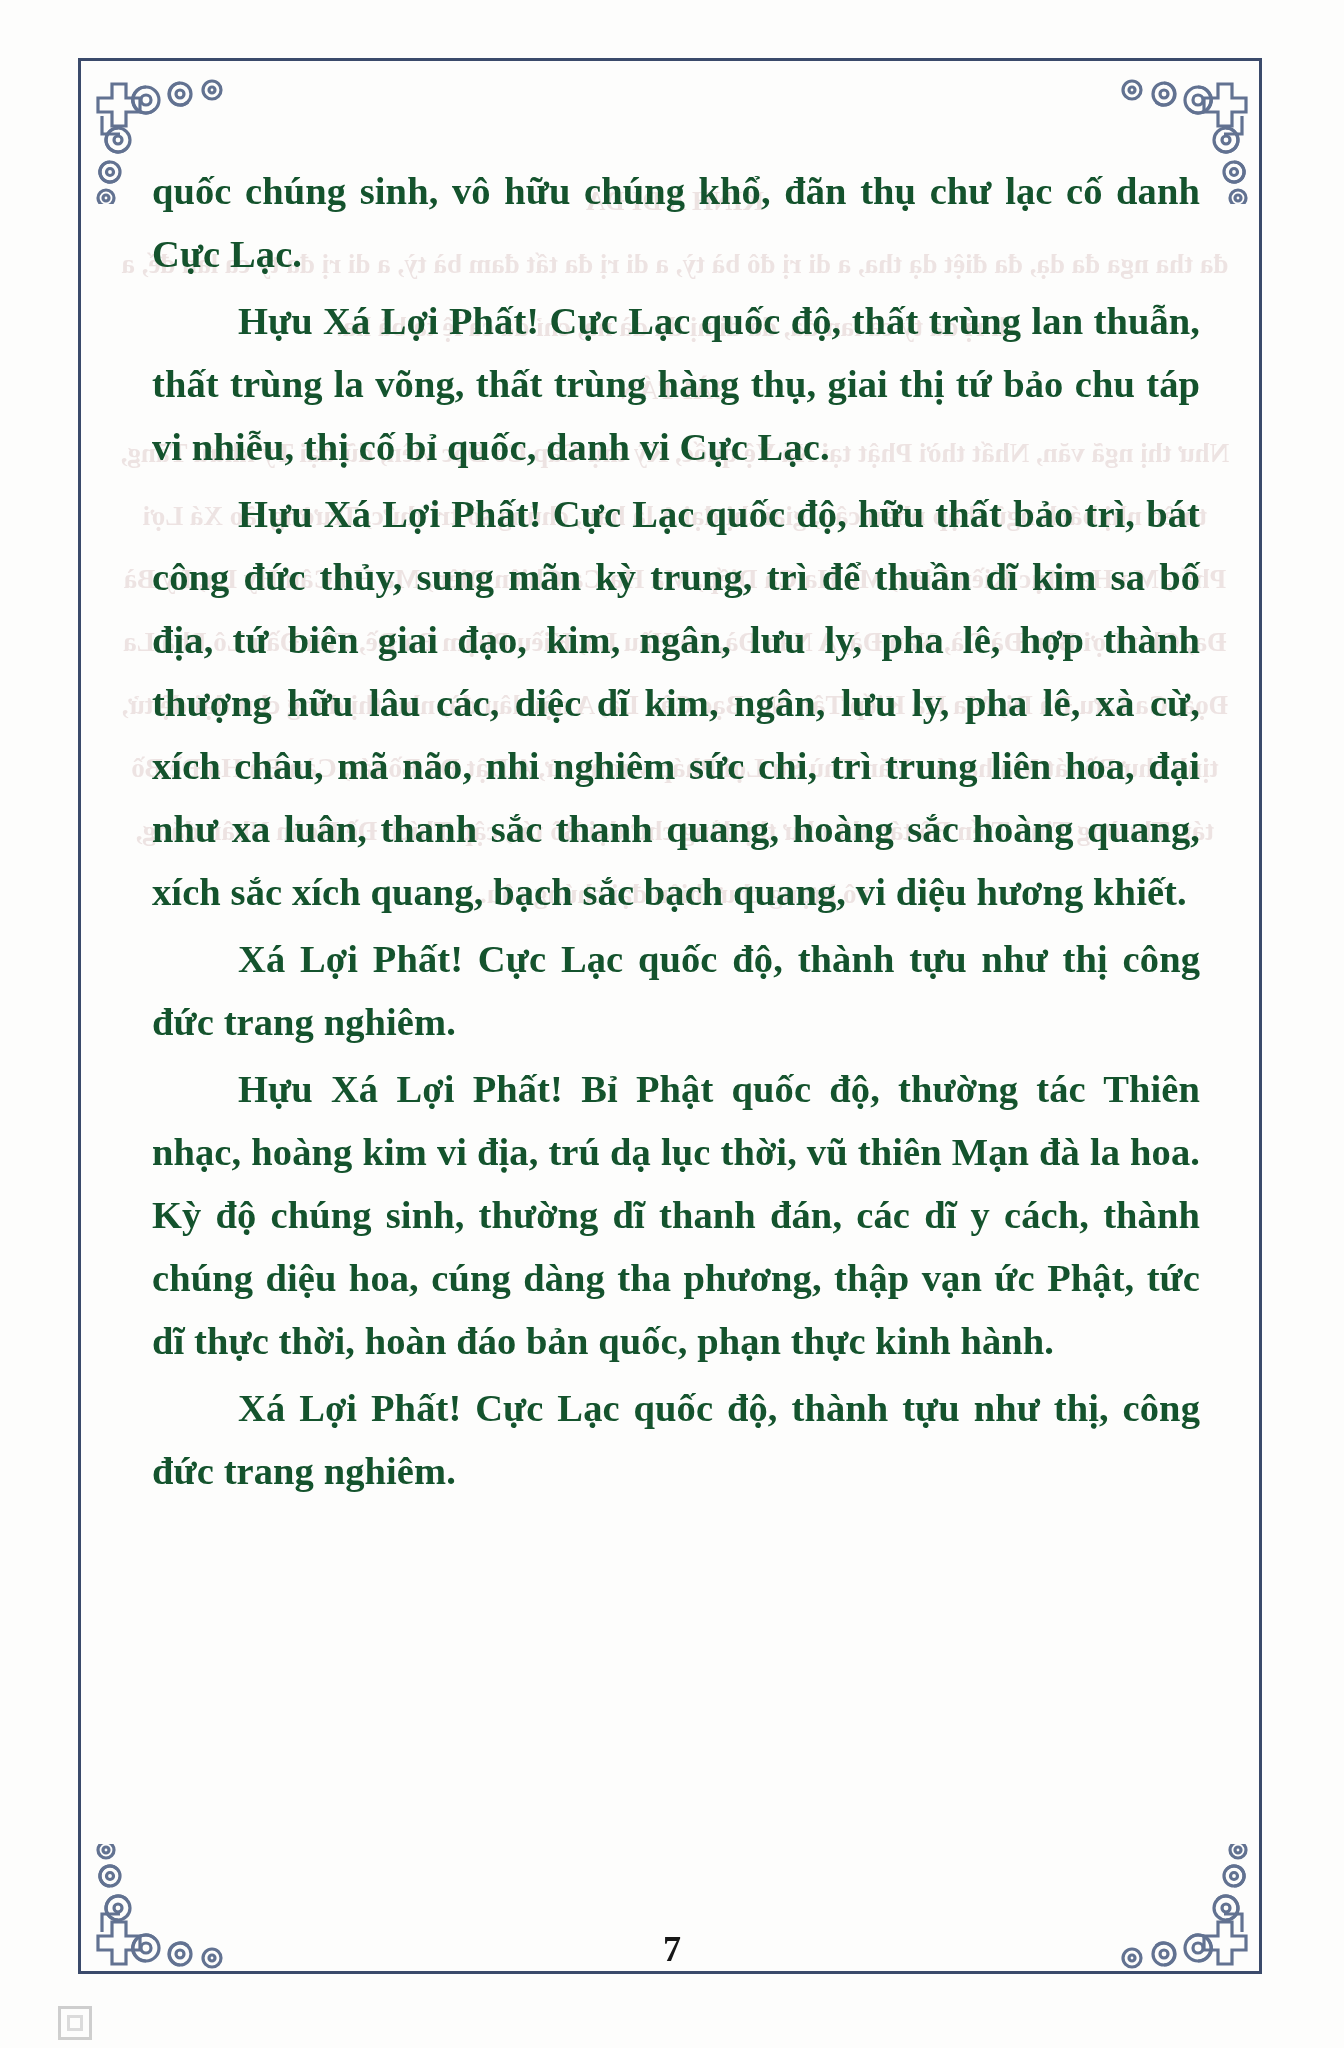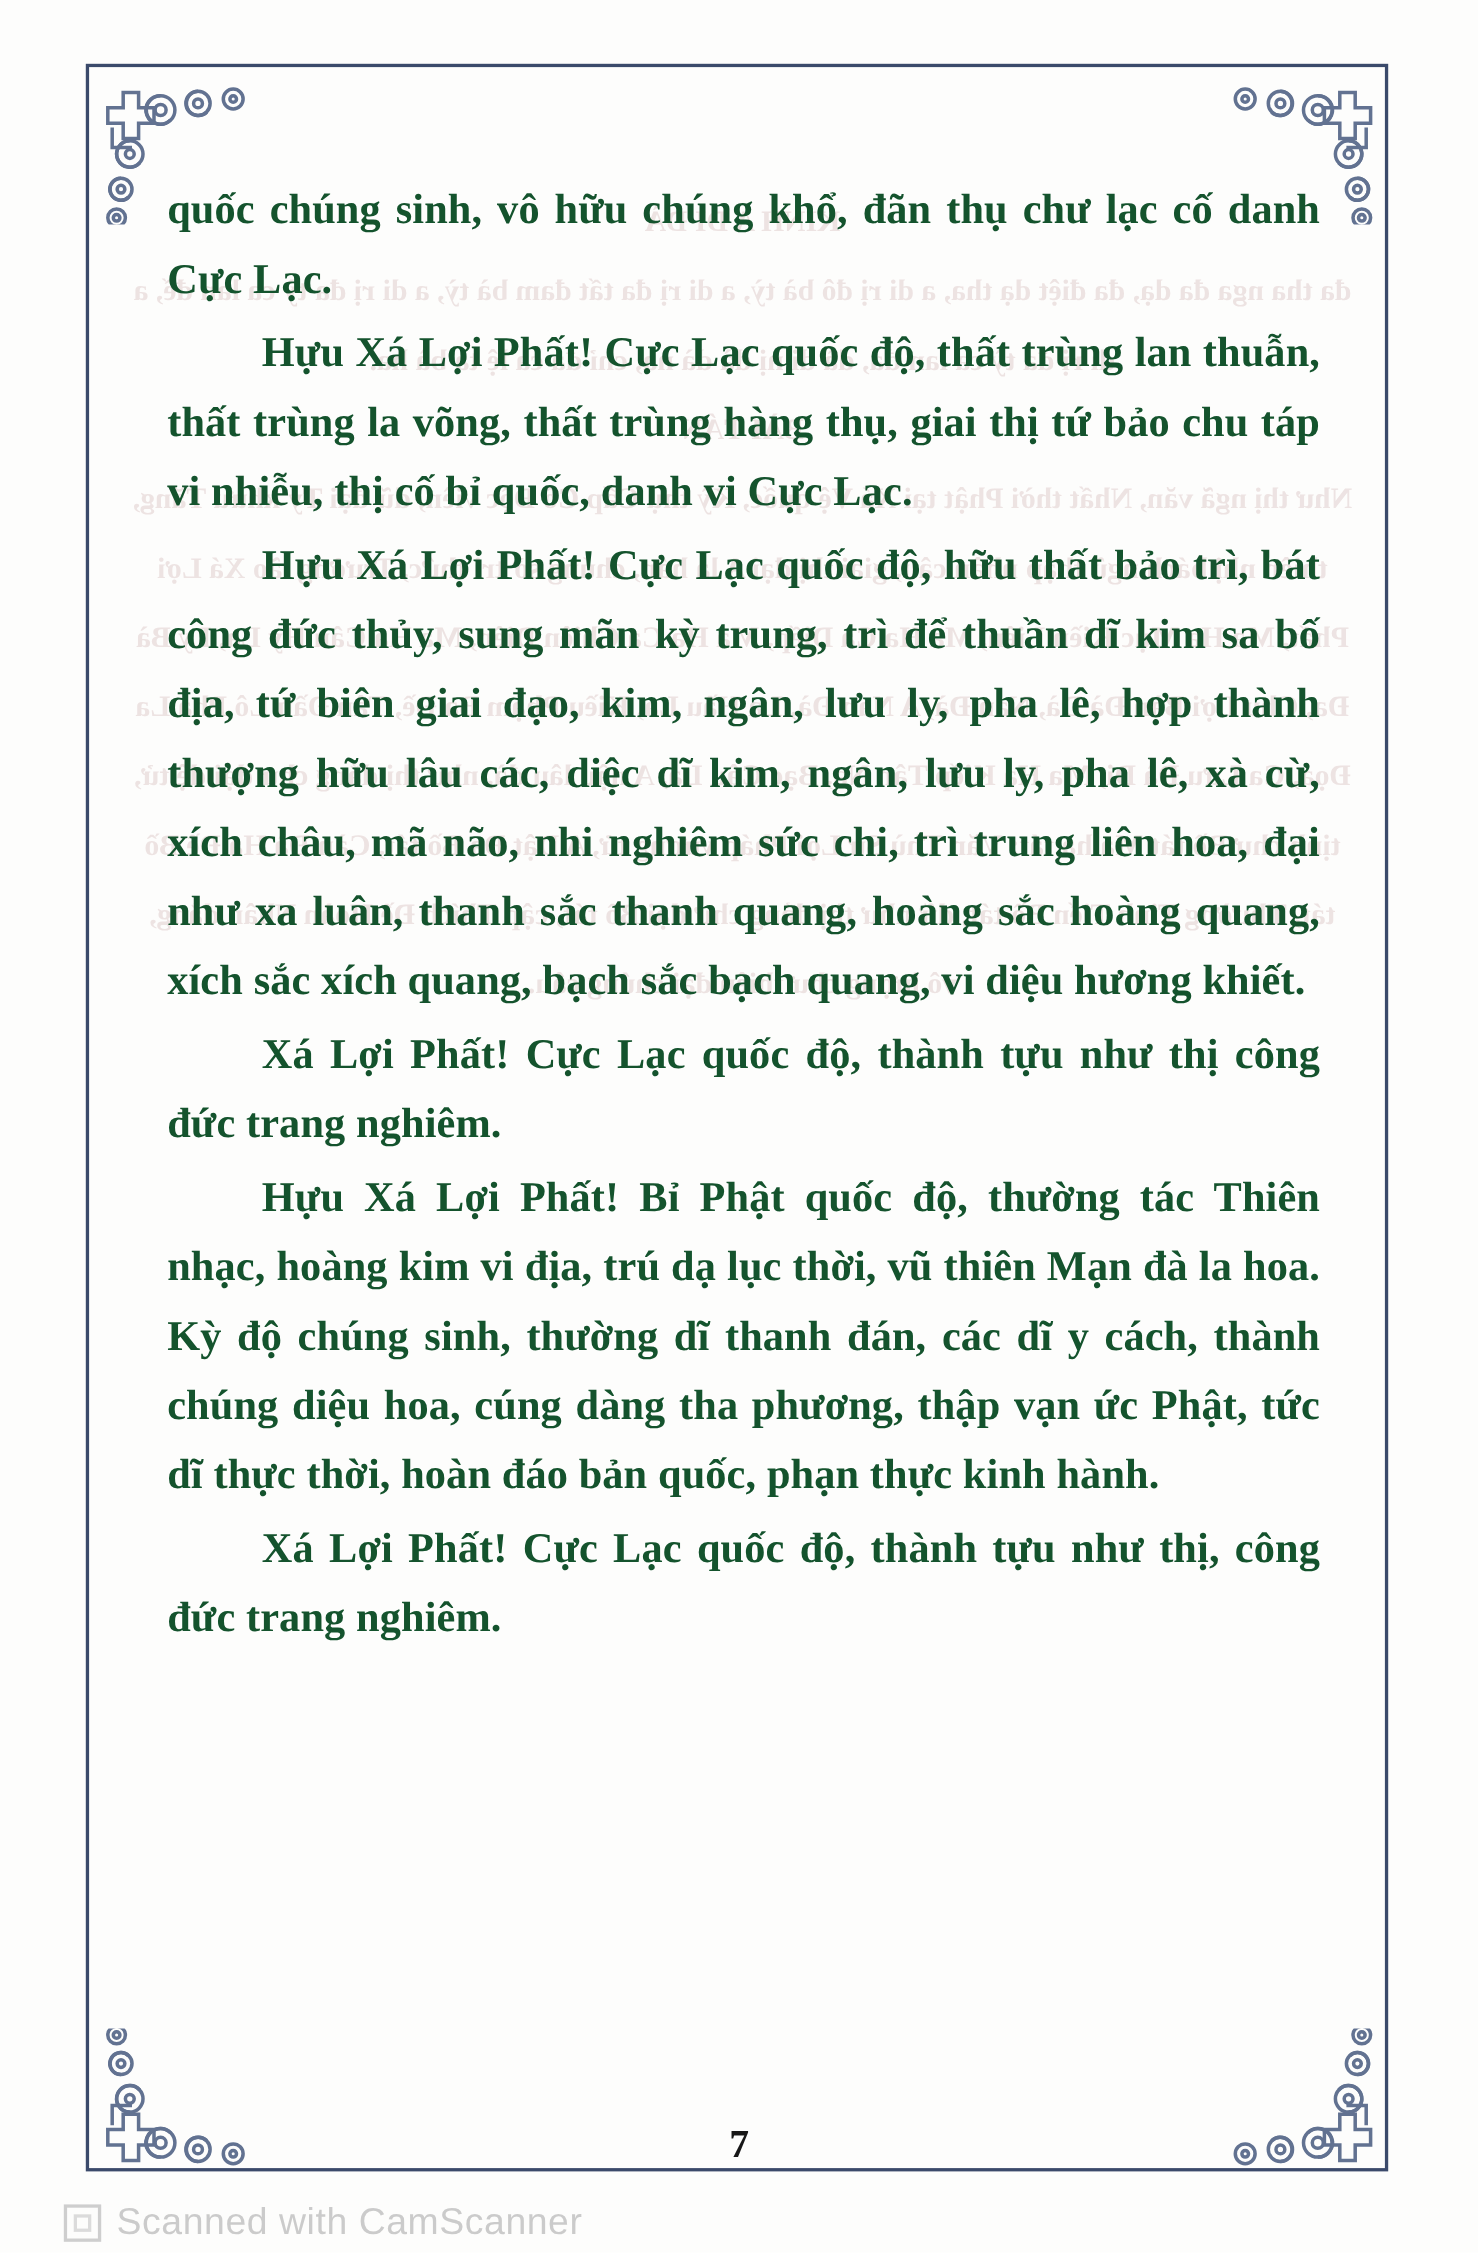--- a/index.html
+++ b/index.html
@@ -235,16 +235,15 @@
     <p class="para">Hựu Xá Lợi Phất! Cực Lạc quốc độ, hữu thất bảo trì, bát công đức thủy, sung mãn kỳ trung, trì để thuần dĩ kim sa bố địa, tứ biên giai đạo, kim, ngân, lưu ly, pha lê, hợp thành thượng hữu lâu các, diệc dĩ kim, ngân, lưu ly, pha lê, xà cừ, xích châu, mã não, nhi nghiêm sức chi, trì trung liên hoa, đại như xa luân, thanh sắc thanh quang, hoàng sắc hoàng quang, xích sắc xích quang, bạch sắc bạch quang, vi diệu hương khiết.</p>
     <p class="para">Xá Lợi Phất! Cực Lạc quốc độ, thành tựu như thị công đức trang nghiêm.</p>
     <p class="para">Hựu Xá Lợi Phất! Bỉ Phật quốc độ, thường tác Thiên nhạc, hoàng kim vi địa, trú dạ lục thời, vũ thiên Mạn đà la hoa. Kỳ độ chúng sinh, thường dĩ thanh đán, các dĩ y cách, thành chúng diệu hoa, cúng dàng tha phương, thập vạn ức Phật, tức dĩ thực thời, hoàn đáo bản quốc, phạn thực kinh hành.</p>
     <p class="para">Xá Lợi Phất! Cực Lạc quốc độ, thành tựu như thị, công đức trang nghiêm.</p>
   </div>
 
   <div class="page-number">7</div>
 
   <div class="watermark">
     <span class="wm-icon"></span>
-    <span>Scanned with CamScanner</span>
   </div>
 
 </div>
 
 </body></html>

